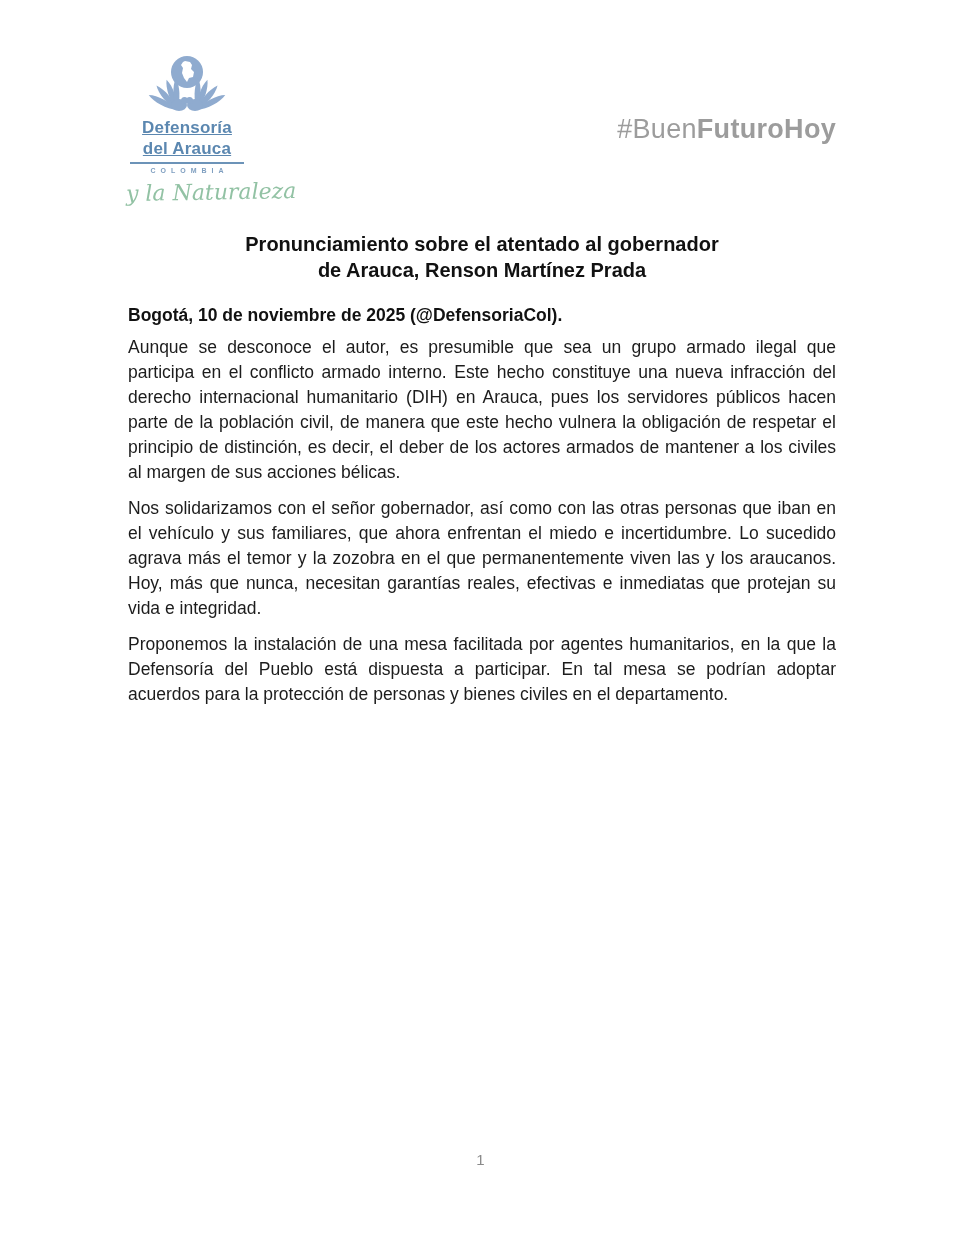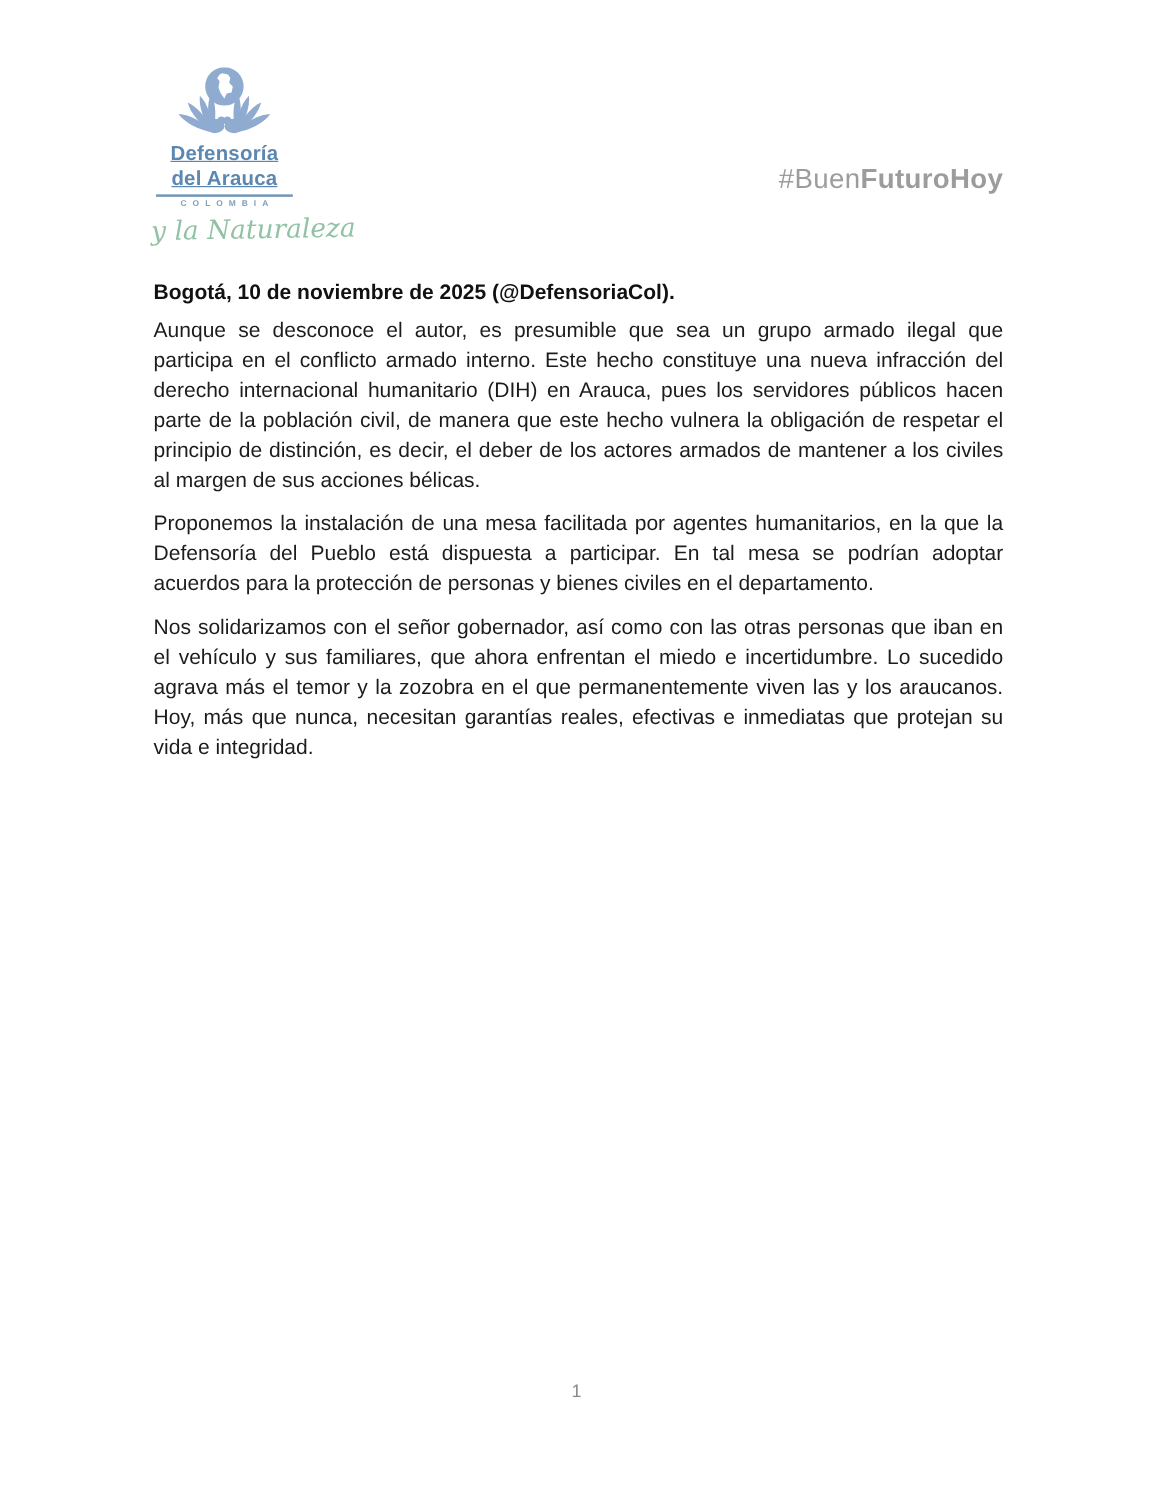--- a/index.html
+++ b/index.html
@@ -23,21 +23,21 @@
     color:#7f9fc0; font-size:7px; font-weight:bold;
     letter-spacing:5px; text-indent:5px; line-height:9px;
   }
   .logo-tagline {
     color:#92c2a4; font-size:22px; font-style:italic; line-height:26px;
     font-family:"DejaVu Serif", serif; white-space:nowrap; margin-top:5px;
     transform:rotate(-1deg);
   }
   .hashtag {
     position:absolute; right:0; top:58px;
-    font-size:23px; color:#9c9c9c; letter-spacing:0.3px; line-height:30px;margin-top:20px;
+    font-size:27px; color:#9c9c9c; letter-spacing:0.3px; line-height:30px;
   }
   .hashtag .b { font-weight:bold; }
 
   
   main { position:absolute; left:128px; width:708px; top:231px; }
   h1 {
     margin:0 0 20px 0; text-align:center; color:#111111;
     font-size:20px; line-height:26px; font-weight:bold;
   }
   .dateline {
@@ -100,25 +100,29 @@
       <div class="logo-tagline">y la Naturaleza</div>
     </div>
 
     <div class="hashtag">
       <span>#Buen</span><span class="b">Futuro</span><span class="b">Hoy</span>
     </div>
 
   </header>
 
   <main>
+    <h1>
+      <div>Pronunciamiento sobre el atentado al gobernador</div>
+      <div>de Arauca, Renson Martínez Prada</div>
+    </h1>
 
     <p class="dateline">Bogotá, 10 de noviembre de 2025 (@DefensoriaCol).</p>
 
     <p class="body">Aunque se desconoce el autor, es presumible que sea un grupo armado ilegal que participa en el conflicto armado interno. Este hecho constituye una nueva infracción del derecho internacional humanitario (DIH) en Arauca, pues los servidores públicos hacen parte de la población civil, de manera que este hecho vulnera la obligación de respetar el principio de distinción, es decir, el deber de los actores armados de mantener a los civiles al margen de sus acciones bélicas.</p>
+    <p class="body">Nos solidarizamos con el señor gobernador, así como con las otras personas que iban en el vehículo y sus familiares, que ahora enfrentan el miedo e incertidumbre. Lo sucedido agrava más el temor y la zozobra en el que permanentemente viven las y los araucanos. Hoy, más que nunca, necesitan garantías reales, efectivas e inmediatas que protejan su vida e integridad.</p>
     <p class="body">Proponemos la instalación de una mesa facilitada por agentes humanitarios, en la que la Defensoría del Pueblo está dispuesta a participar. En tal mesa se podrían adoptar acuerdos para la protección de personas y bienes civiles en el departamento.</p>
-    <p class="body">Nos solidarizamos con el señor gobernador, así como con las otras personas que iban en el vehículo y sus familiares, que ahora enfrentan el miedo e incertidumbre. Lo sucedido agrava más el temor y la zozobra en el que permanentemente viven las y los araucanos. Hoy, más que nunca, necesitan garantías reales, efectivas e inmediatas que protejan su vida e integridad.</p>
   </main>
 
   <div class="page-footer">
     <span>1</span>
   </div>
 
 </div>
 
 </body></html>

